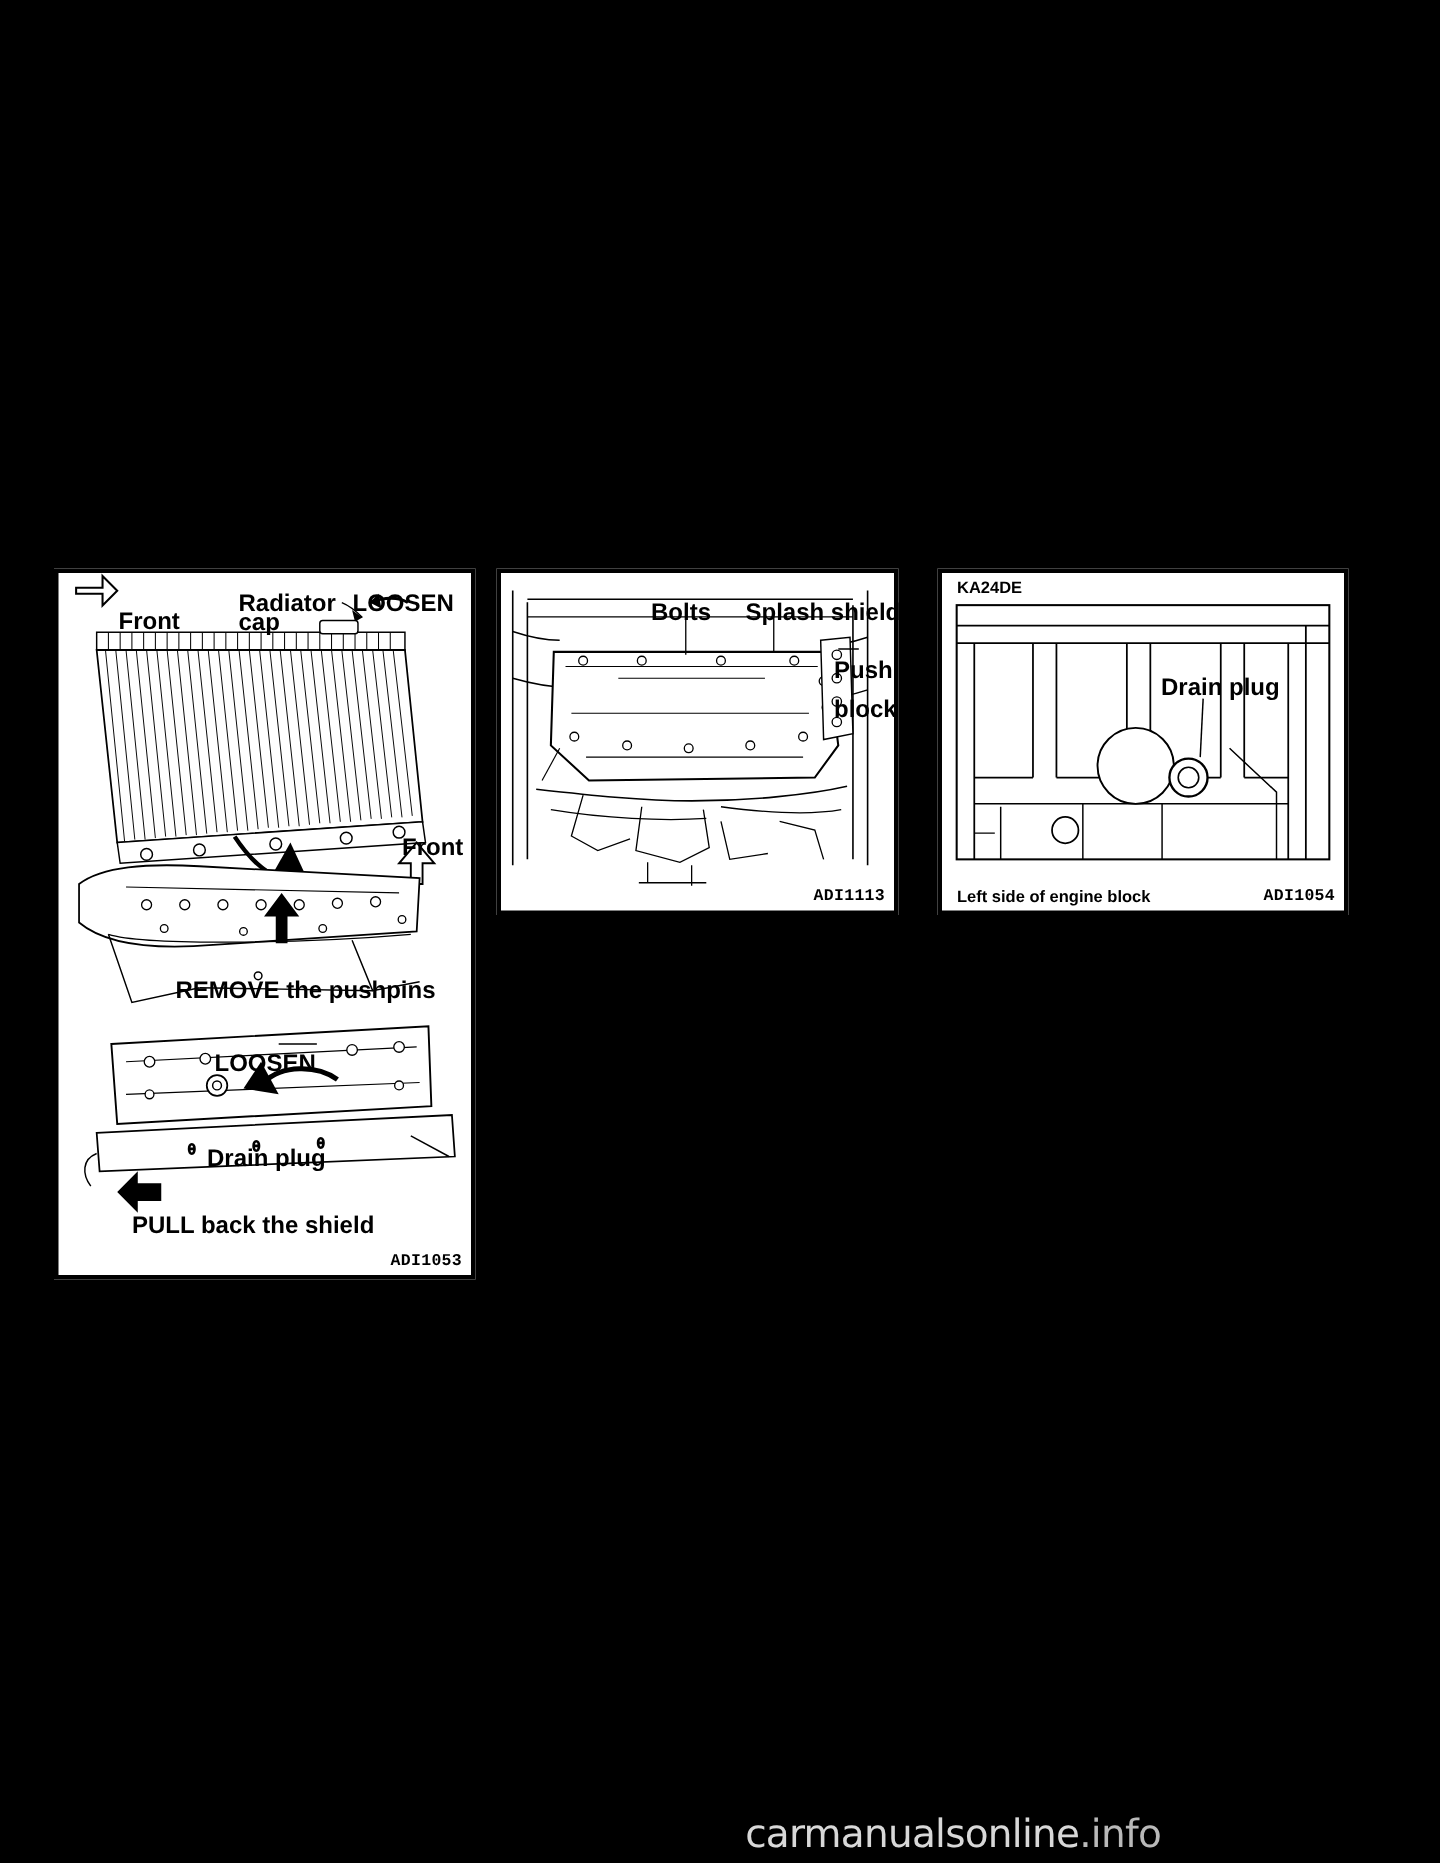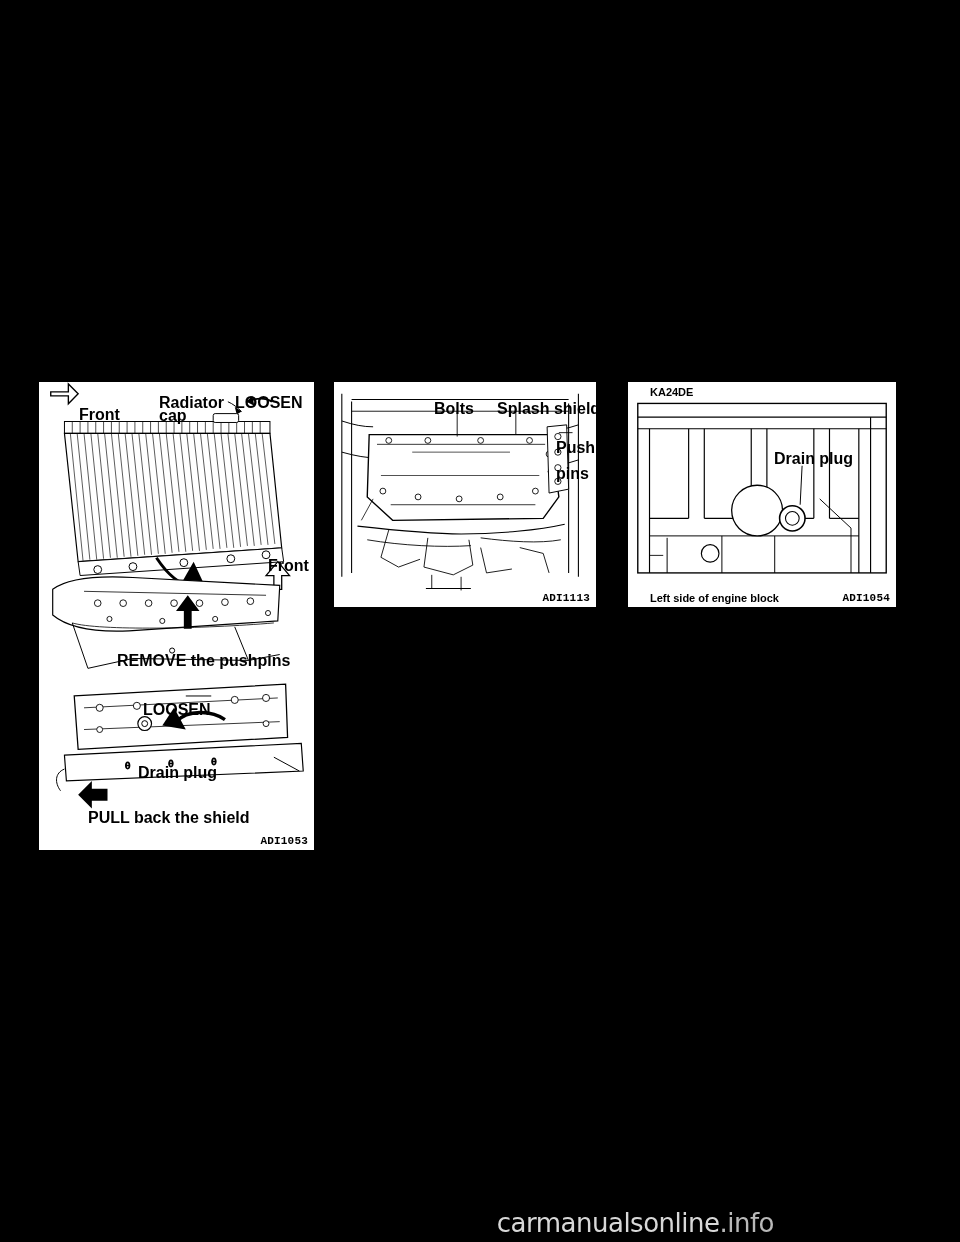--- a/index.html
+++ b/index.html
@@ -48,21 +48,21 @@
     bottom: 3px;
     font-size: 11px;
     font-weight: bold;
     color: #000000;
     letter-spacing: 0.2px;
     font-family: Liberation Mono, monospace;
   }
 
   .fig-corner-label {
     position: absolute;
-    left: 22px;
+    left: 10px;
     font-size: 11px;
     font-weight: bold;
     color: #000000;
   }
   .corner-top { top: 4px; }
   .corner-bottom { bottom: 3px; }
 
   
   .cal {
     position: absolute;
@@ -309,21 +309,21 @@
 
           <path d="M126 30 L126 56" stroke-width="0.9"></path>
           <path d="M186 30 L186 54" stroke-width="0.9"></path>
           <path d="M230 52 L244 52" stroke-width="0.9"></path>
         </g>
       </svg>
     </div>
     <span class="cal" style="left:100px; top:19px;">Bolts</span>
     <span class="cal" style="left:163px; top:19px;">Splash shield</span>
     <span class="cal" style="left:222px; top:58px;">Push</span>
-    <span class="cal" style="left:222px; top:84px;">pins</span>
+    <span class="cal" style="left:222px; top:84px;">block</span>
     <span class="fig-code">ADI1113</span>
   </div>
 
   <div class="figure" id="fig-3">
     <div class="fig-inner">
       <svg class="fig-svg" viewBox="0 0 274 231" preserveAspectRatio="none">
         <g fill="none" stroke="#000" stroke-width="1.2">
 
           <rect x="10" y="22" width="254" height="174" fill="#fff" stroke="#000" stroke-width="1.4"></rect>
           <path d="M10 36 L264 36"></path>

